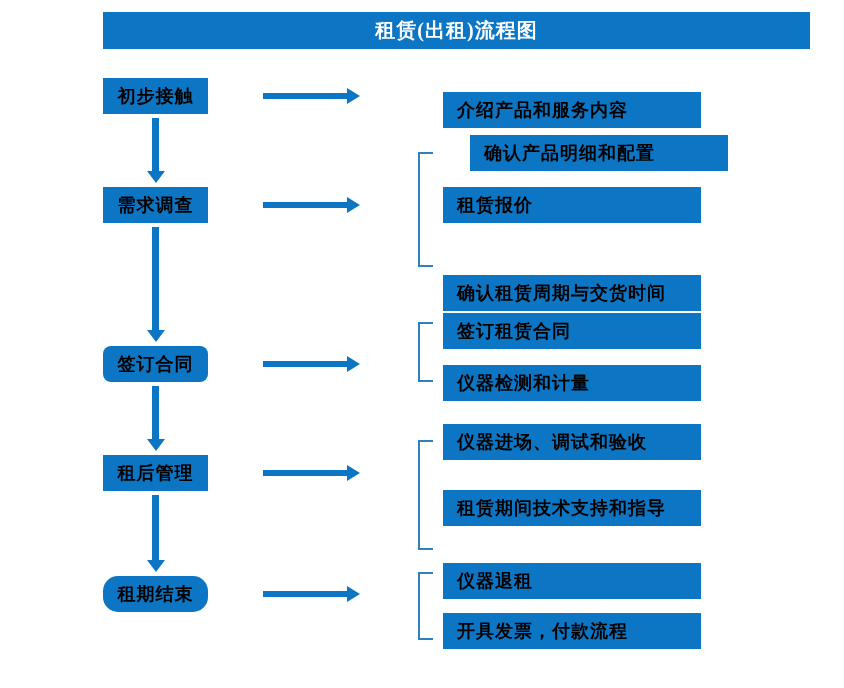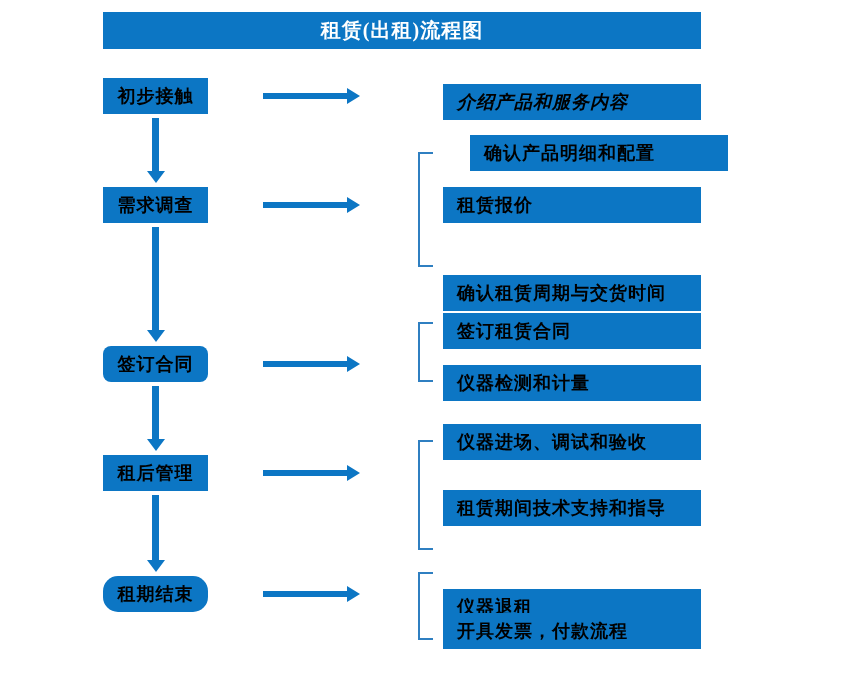--- a/index.html
+++ b/index.html
@@ -26,21 +26,21 @@
     display: flex;
     align-items: center;
     box-sizing: border-box;
     white-space: nowrap;
     letter-spacing: 1px;
   }
   .title-bar {
     position: absolute;
     left: 103px;
     top: 12px;
-    width: 598px;
+    width: 707px;
     height: 37px;
     background: #0c76c4;
     color: #ffffff;
     font-weight: bold;
     font-size: 20px;
     display: flex;
     align-items: center;
     justify-content: center;
     letter-spacing: 1px;
   }
@@ -128,24 +128,24 @@
   <div class="h-arrow" style="left:263px; top:202px; width:85px;"></div>
   <div class="h-arrow" style="left:263px; top:361px; width:85px;"></div>
   <div class="h-arrow" style="left:263px; top:470px; width:85px;"></div>
   <div class="h-arrow" style="left:263px; top:591px; width:85px;"></div>
 
   <div class="bracket" style="top:152px; height:115px;"></div>
   <div class="bracket" style="top:322px; height:60px;"></div>
   <div class="bracket" style="top:440px; height:110px;"></div>
   <div class="bracket" style="top:572px; height:68px;"></div>
 
-  <div class="box detail-box" style="top:84px;font-style:italic;">介绍产品和服务内容</div>
+  <div class="box detail-box" style="top:92px;">介绍产品和服务内容</div>
   <div class="box detail-box" style="top:135px;margin-left:27px;">确认产品明细和配置</div>
   <div class="box detail-box" style="top:187px;">租赁报价</div>
   <div class="box detail-box" style="top:228px;margin-top:47px;">确认租赁周期与交货时间</div>
   <div class="box detail-box" style="top:313px;">签订租赁合同</div>
   <div class="box detail-box" style="top:365px;">仪器检测和计量</div>
   <div class="box detail-box" style="top:424px;">仪器进场、调试和验收</div>
   <div class="box detail-box" style="top:490px;">租赁期间技术支持和指导</div>
-  <div class="box detail-box" style="top:589px;">仪器退租</div>
+  <div class="box detail-box" style="top:563px;">仪器退租</div>
   <div class="box detail-box" style="top:613px;">开具发票，付款流程</div>
 
 </div>
 
 </body></html>

